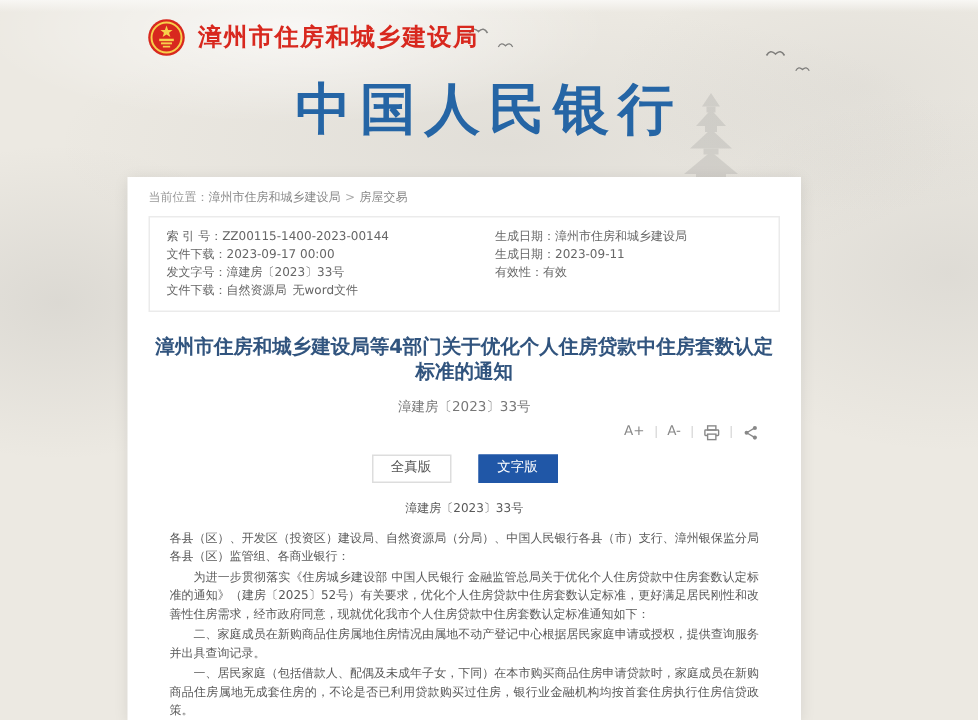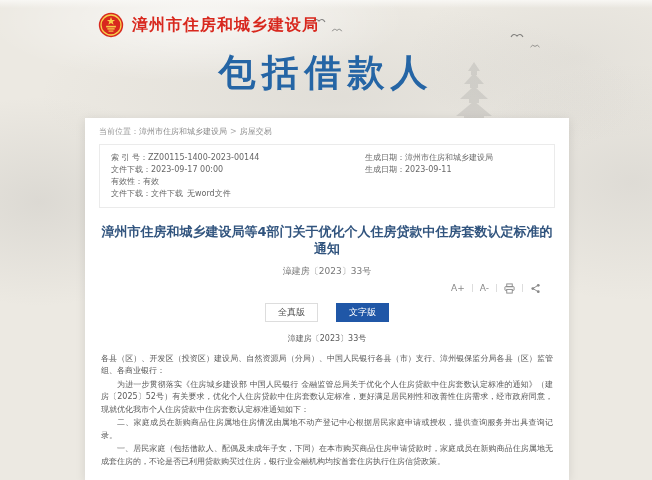--- a/index.html
+++ b/index.html
@@ -23,21 +23,21 @@
   .site-header{position:absolute;top:12px;left:98px;display:flex;align-items:center;gap:8px;}
   .site-name{color:#d8281e;font-weight:bold;font-size:16px;letter-spacing:1px;}
   .banner-title{
     position:absolute;top:48px;left:0;width:100%;text-align:center;
     font-size:37px;font-weight:bold;color:#2565a5;letter-spacing:6px;
   }
   .bird{position:absolute;opacity:.65;}
   .pagoda{position:absolute;left:452px;top:62px;opacity:.16;}
   
   .panel{
-    position:absolute;left:85px;top:118px;width:484px;height:362px;
+    position:absolute;left:85px;top:118px;width:449px;height:362px;
     background:#fff;box-shadow:0 2px 10px rgba(0,0,0,.10);
     box-sizing:border-box;padding:8px 14px 0;
   }
   .breadcrumb{font-size:8px;color:#999;line-height:11px;}
   .breadcrumb .crumb-link{color:#888;cursor:pointer;}
   .breadcrumb .crumb-sep{margin:0 3px;color:#aaa;}
   
   .meta-box{
     margin-top:7px;border:1px solid #ebebeb;padding:7px 11px;
     font-size:8px;color:#666;line-height:12px;
@@ -63,21 +63,21 @@
   
   .tabs{margin-top:8px;display:flex;justify-content:center;gap:18px;}
   .tab{
     box-sizing:border-box;min-width:46px;padding:3px 12px;text-align:center;
     font-size:9px;line-height:11px;border:1px solid #ddd;background:#fff;color:#555;cursor:pointer;
   }
   .tab.active{background:#2057a7;border-color:#2057a7;color:#fff;}
   
   .doc-body{margin-top:11px;font-size:8px;color:#595959;line-height:12.5px;text-align:justify;padding:0 2px;}
   .doc-body .body-docnum{text-align:center;margin:0 0 7px;}
-  .doc-body p{margin:0 0 1px;}
+  .doc-body p{margin:0 12px 1px;}
   .doc-body p.indent{text-indent:2em;}
 </style>
 </head>
 <body>
 
 <div class="stage">
 
   <span class="bird" style="left:312px;top:9px;">
     <svg width="14" height="7" viewBox="0 0 14 7">
         <path d="M1 5 Q3.5 0.5 7 4 Q10.5 0.5 13 5" fill="none" stroke="#4a4a4a" stroke-width="1.1"></path>
@@ -121,21 +121,21 @@
         <circle cx="16" cy="16" r="12.3" fill="none" stroke="#f7d04b" stroke-width="1.6"></circle>
         <path d="M16 6.2 L17.3 9.8 L21 9.9 L18.1 12.1 L19.2 15.6 L16 13.5 L12.8 15.6 L13.9 12.1 L11 9.9 L14.7 9.8 Z" fill="#f7d04b"></path>
         <rect x="10" y="17" width="12" height="2" fill="#f7d04b"></rect>
         <rect x="11.5" y="20" width="9" height="1.6" fill="#f7d04b"></rect>
         <rect x="13" y="22.8" width="6" height="1.4" fill="#f7d04b"></rect>
       </svg>
     </span>
     <span class="site-name">漳州市住房和城乡建设局</span>
   </div>
 
-  <div class="banner-title">包括借款人</div>
+  <div class="banner-title">中国人民银行</div>
 
   <div class="panel">
 
     <div class="breadcrumb">
       <span>当前位置：</span><span class="crumb-link">漳州市住房和城乡建设局</span><span class="crumb-sep">&gt;</span><span class="crumb-link">房屋交易</span>
     </div>
 
     <div class="meta-box">
       <div class="meta-cell">
         <span class="meta-label">索 引 号：</span><span class="meta-value">ZZ00115-1400-2023-00144</span>
@@ -143,24 +143,27 @@
       <div class="meta-cell">
         <span class="meta-label">生成日期：</span><span class="meta-value">漳州市住房和城乡建设局</span>
       </div>
       <div class="meta-cell">
         <span class="meta-label">文件下载：</span><span class="meta-value">2023-09-17 00:00</span>
       </div>
       <div class="meta-cell">
         <span class="meta-label">生成日期：</span><span class="meta-value">2023-09-11</span>
       </div>
       <div class="meta-cell">
+        <span class="meta-label">发文字号：</span><span class="meta-value">漳建房〔2023〕33号</span>
+      </div>
+      <div class="meta-cell">
         <span class="meta-label">有效性：</span><span class="meta-value">有效</span>
       </div>
       <div class="meta-cell meta-full">
-        <span class="meta-label">文件下载：</span><span class="meta-value pdf-link">文件下载</span><span class="meta-value" style="margin-left:4px;">无word文件</span>
+        <span class="meta-label">文件下载：</span><span class="meta-value pdf-link">自然资源局</span><span class="meta-value" style="margin-left:4px;">无word文件</span>
       </div>
     </div>
 
     <div class="article-title">漳州市住房和城乡建设局等4部门关于优化个人住房贷款中住房套数认定标准的通知</div>
     <div class="article-docnum">漳建房〔2023〕33号</div>
 
     <div class="toolbar">
       <span class="tool">A+</span>
       <span class="vsep"></span>
       <span class="tool">A-</span>

